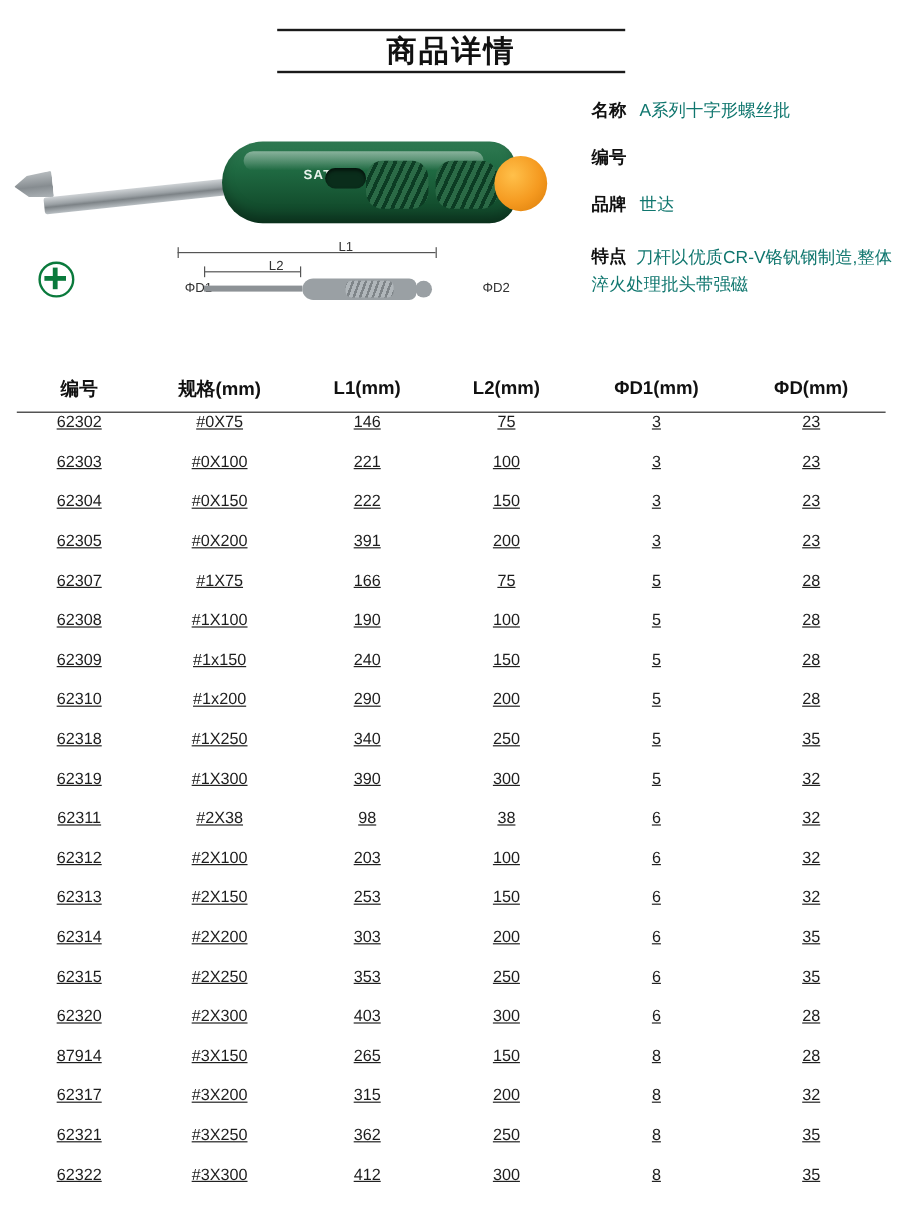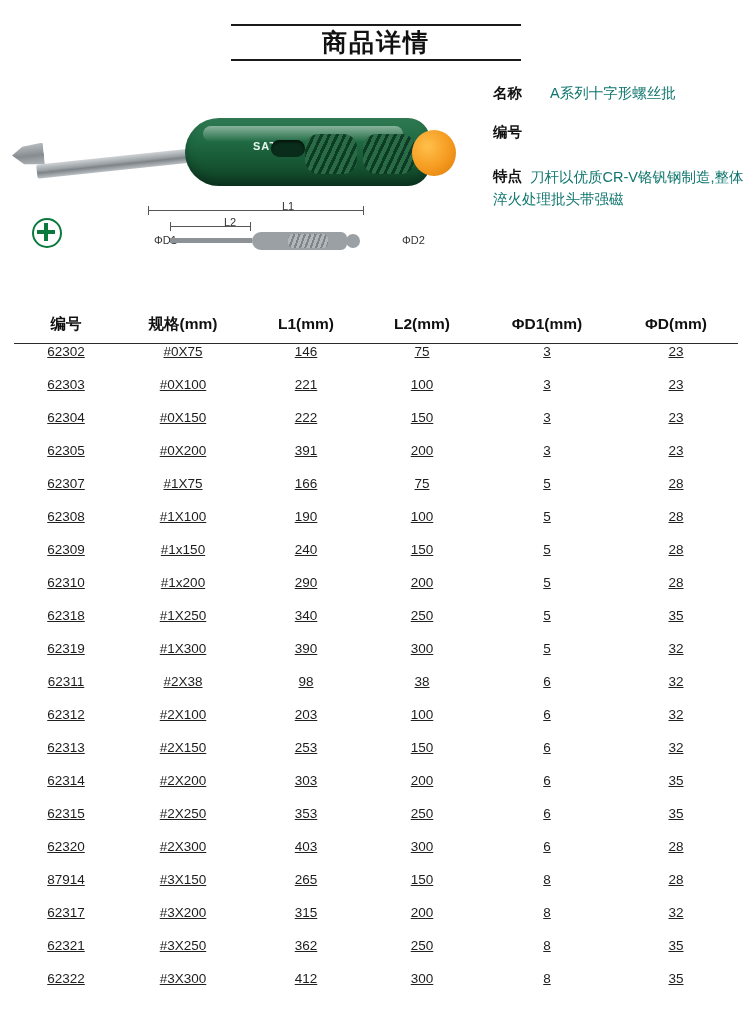--- a/index.html
+++ b/index.html
@@ -240,21 +240,21 @@
     display: flex;
     align-items: flex-start;
     margin-bottom: 17px;
     font-size: 14.5px;
     line-height: 1.5;
   }
   .spec-key {
     font-weight: bold;
     color: #111;
     flex: 0 0 auto;
-    margin-right: 28px;
+    margin-right: 11px;
     white-space: nowrap;
   }
   .spec-val {
     color: #0f766e;
     flex: 1 1 auto;
   }
   .spec-row.feature {
     display: block;
     margin-top: 22px;
   }
@@ -347,20 +347,24 @@
   </div>
 
   <div class="specs">
     <div class="spec-row">
       <span class="spec-key">名称</span>
       <span class="spec-val">A系列十字形螺丝批</span>
     </div>
     <div class="spec-row">
       <span class="spec-key">编号</span>
     </div>
+    <div class="spec-row">
+      <span class="spec-key">品牌</span>
+      <span class="spec-val">世达</span>
+    </div>
     <div class="spec-row feature">
       <span class="spec-key">特点</span>
       <span class="spec-val">刀杆以优质CR-V铬钒钢制造,整体淬火处理批头带强磁</span>
     </div>
   </div>
 
   <div class="table">
     <div class="thead">
       <div class="th c0">编号</div>
       <div class="th c1">规格(mm)</div>

